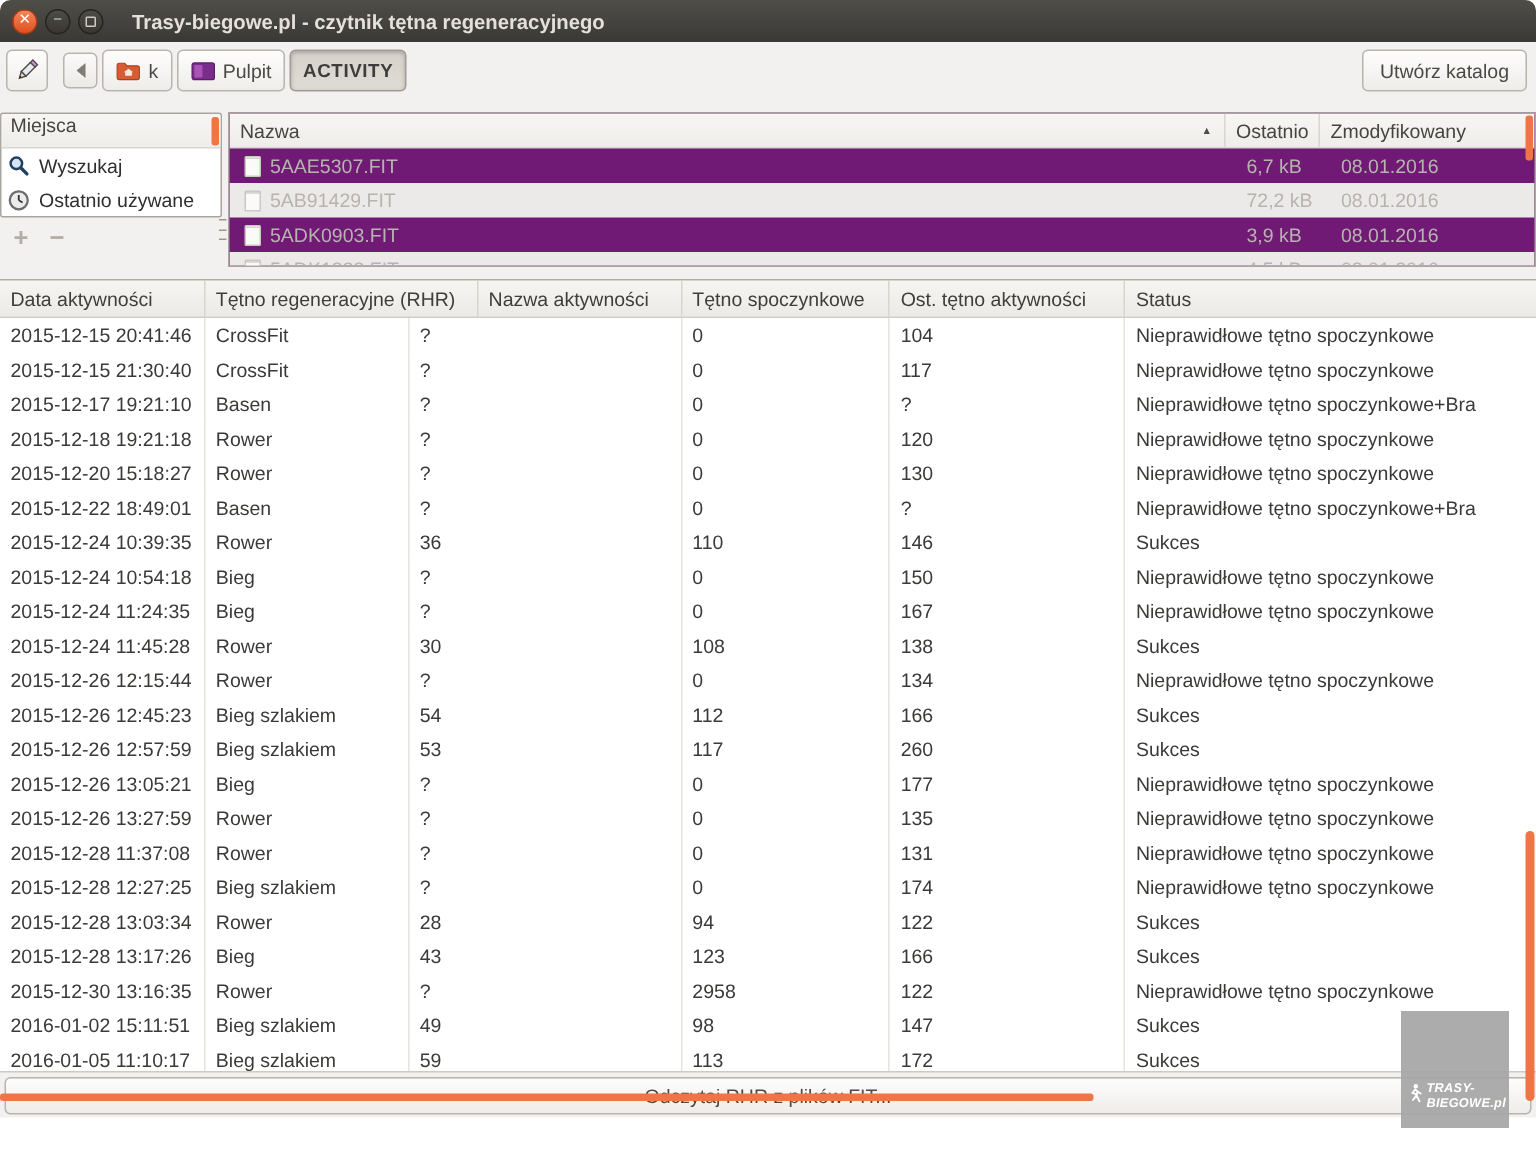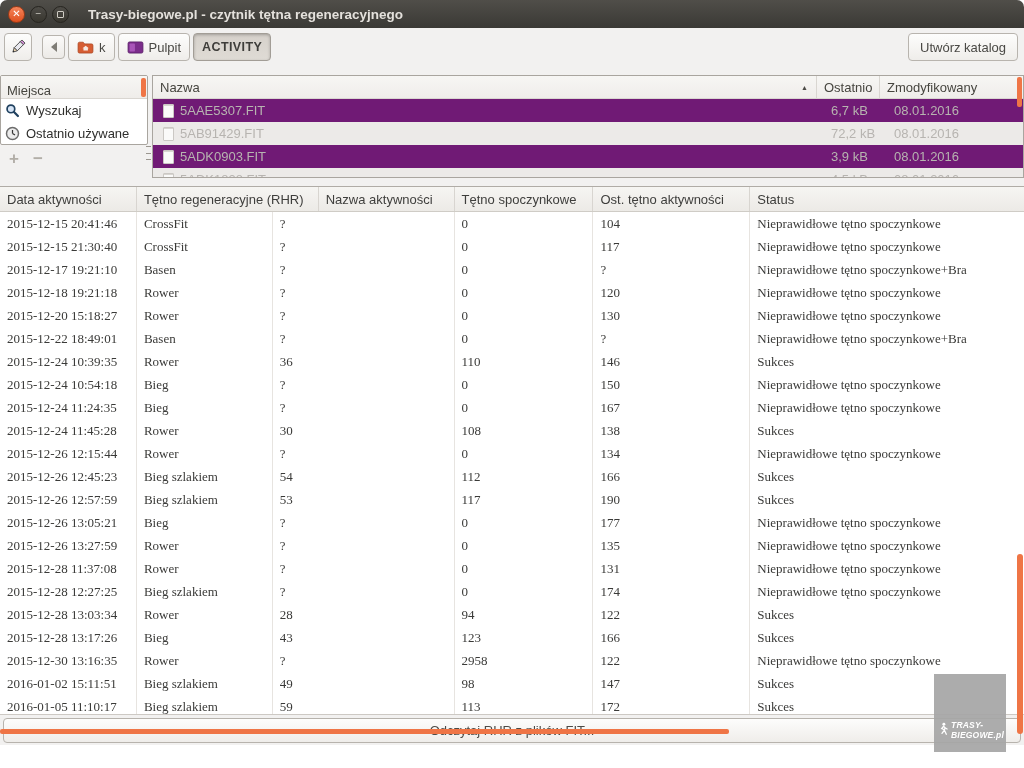--- a/index.html
+++ b/index.html
@@ -44,21 +44,21 @@
     background:linear-gradient(#d6d1cb,#dfdbd5);
     box-shadow:inset 0 1px 3px rgba(0,0,0,.25);
     border-color:#a29d96;font-weight:bold;letter-spacing:.4px;color:#3e3d3a;font-size:12.5px;
   }
   .tb-btn.create{margin-left:auto;margin-right:2px;padding:4px 11px;}
   
   .chooser{position:absolute;left:0;top:66px;width:1024px;height:120px;background:#f2f1f0;}
   .places{position:absolute;left:0;top:9px;width:148px;height:70px;background:#fff;
     border:1px solid #a9a59f;border-radius:2px;overflow:hidden;}
   .places-header{height:23px;background:linear-gradient(#f7f6f4,#efedea);
-    border-bottom:1px solid #d9d6d1;display:flex;align-items:flex-end;padding-left:6px;
+    border-bottom:1px solid #d9d6d1;display:flex;align-items:flex-start;padding-left:6px;
     color:#46453f;position:relative;}
   .places-thumb{position:absolute;right:1px;top:2px;width:5px;height:19px;border-radius:2px;}
   .place-item{height:23px;display:flex;align-items:center;gap:6px;padding-left:4px;color:#2f2f2d;}
   .places-actions{position:absolute;left:0;top:84px;display:flex;gap:14px;padding-left:9px;
     color:#b2aea7;font-size:17px;font-weight:bold;}
   .places-actions span{cursor:default;line-height:1;}
   .splitter{position:absolute;left:146px;top:80px;width:5px;height:14px;
     display:flex;flex-direction:column;justify-content:space-between;}
   .splitter i{display:block;height:1px;background:#9a968f;}
   .filelist{position:absolute;left:152px;top:9px;width:872px;height:103px;background:#701a75;
@@ -78,21 +78,21 @@
   .flc-mod{width:136px;}
   .doc-icon{width:11px;height:14px;background:#fafaf9;border:1px solid #cbc8c4;border-radius:1px;
     box-shadow:inset 0 3px 0 -2px #d8d5d1, inset 0 6px 0 -5px #d8d5d1, inset 0 9px 0 -8px #d8d5d1;flex:0 0 auto;}
   .fl-thumb{position:absolute;right:1px;top:1px;width:5px;height:30px;border-radius:2px;}
   
   .acttable{position:absolute;left:0;top:186px;width:1024px;height:551px;overflow:hidden;background:#fff;}
   .thead{height:26px;display:flex;background:linear-gradient(#f6f5f2,#eceae6);
     border-top:1px solid #b0aca6;border-bottom:1px solid #cfccc6;color:#3e3e3c;}
   .thead .th{display:flex;align-items:center;padding-left:7px;border-right:1px solid #d8d5d0;
     white-space:nowrap;overflow:hidden;}
-  .trow{height:23px;display:flex;font-family:Liberation Serif, serif;}
+  .trow{height:23px;display:flex;}
   .tcell{display:flex;align-items:center;padding-left:7px;border-right:1px solid #e7e4e0;
     white-space:nowrap;overflow:hidden;color:#3a3a38;}
   .c0{width:137px;} .c1{width:136px;} .c2{width:182px;} .c3{width:139px;} .c4{width:157px;}
   .c5{width:274px;border-right:none !important;}
   
   .hscroll{position:absolute;left:0;top:729px;width:729px;height:5px;border-radius:2px;z-index:5;}
   .vscroll{position:absolute;left:1017px;top:554px;width:6px;height:180px;border-radius:3px;z-index:5;}
   
   .footer{position:absolute;left:0;top:714px;width:1024px;height:31px;background:#f2f1f0;
     border-top:1px solid #cdc9c4;}
@@ -344,21 +344,21 @@
           <div class="tcell c2">54</div>
           <div class="tcell c3">112</div>
           <div class="tcell c4">166</div>
           <div class="tcell c5">Sukces</div>
         </div>
         <div class="trow">
           <div class="tcell c0">2015-12-26 12:57:59</div>
           <div class="tcell c1">Bieg szlakiem</div>
           <div class="tcell c2">53</div>
           <div class="tcell c3">117</div>
-          <div class="tcell c4">190</div>
+          <div class="tcell c4">260</div>
           <div class="tcell c5">Sukces</div>
         </div>
         <div class="trow">
           <div class="tcell c0">2015-12-26 13:05:21</div>
           <div class="tcell c1">Bieg</div>
           <div class="tcell c2">?</div>
           <div class="tcell c3">0</div>
           <div class="tcell c4">177</div>
           <div class="tcell c5">Nieprawidłowe tętno spoczynkowe</div>
         </div>

